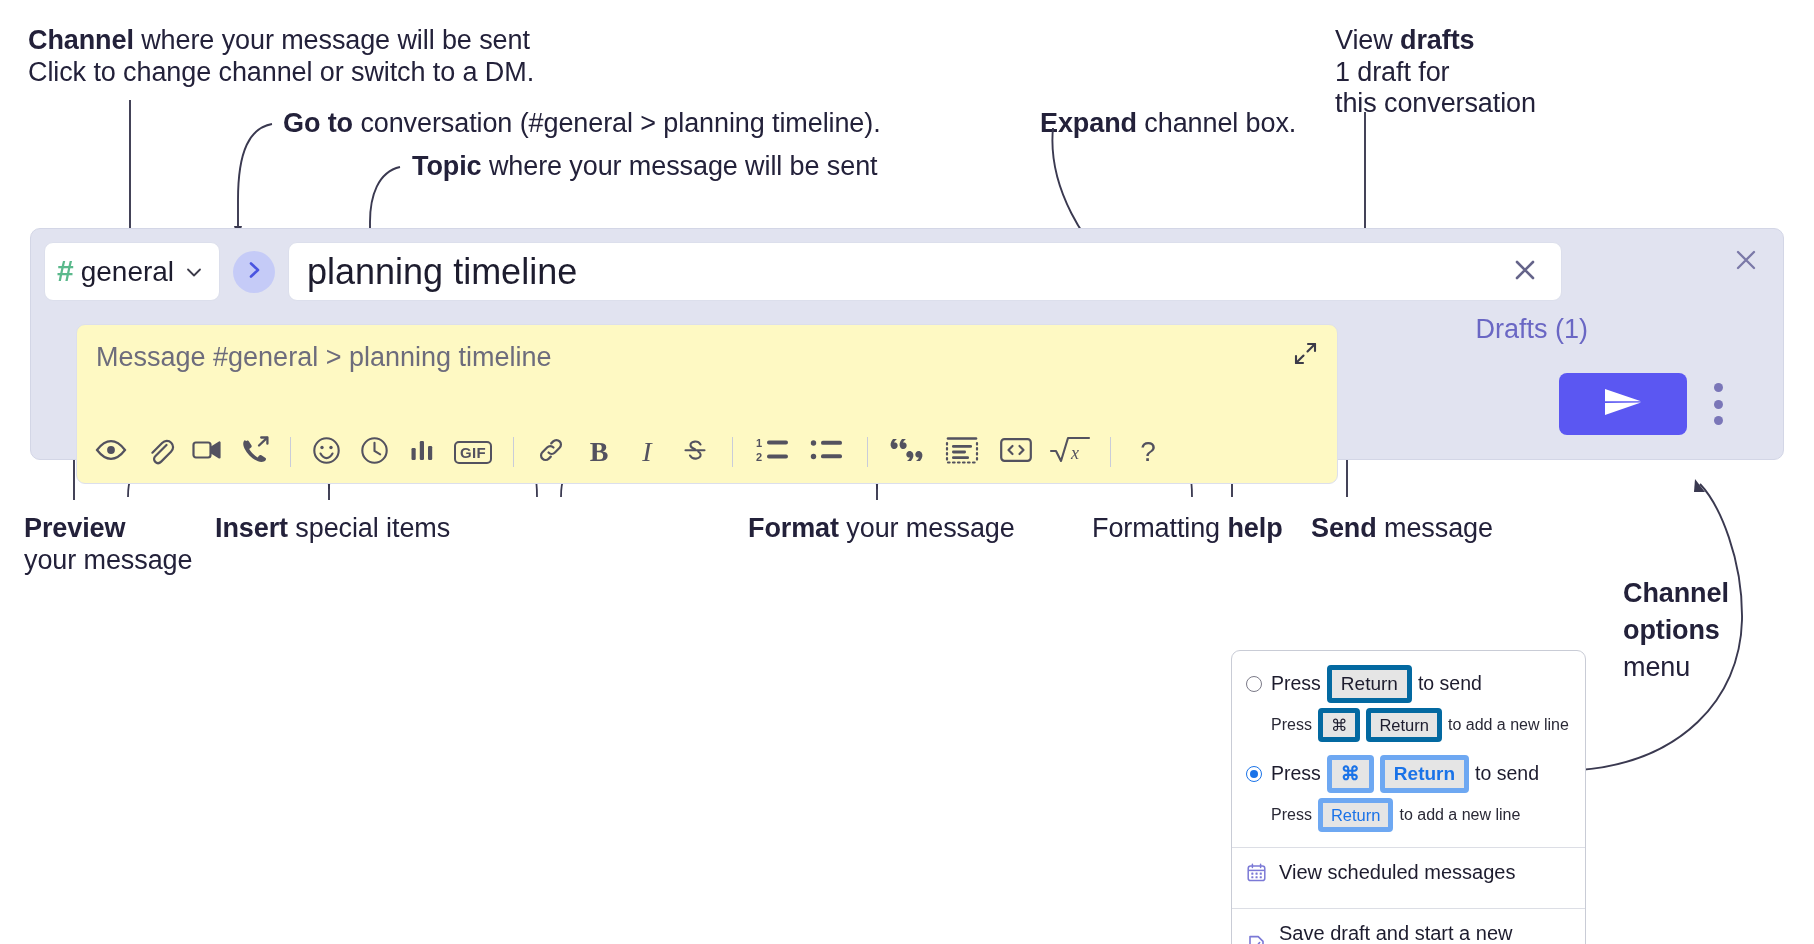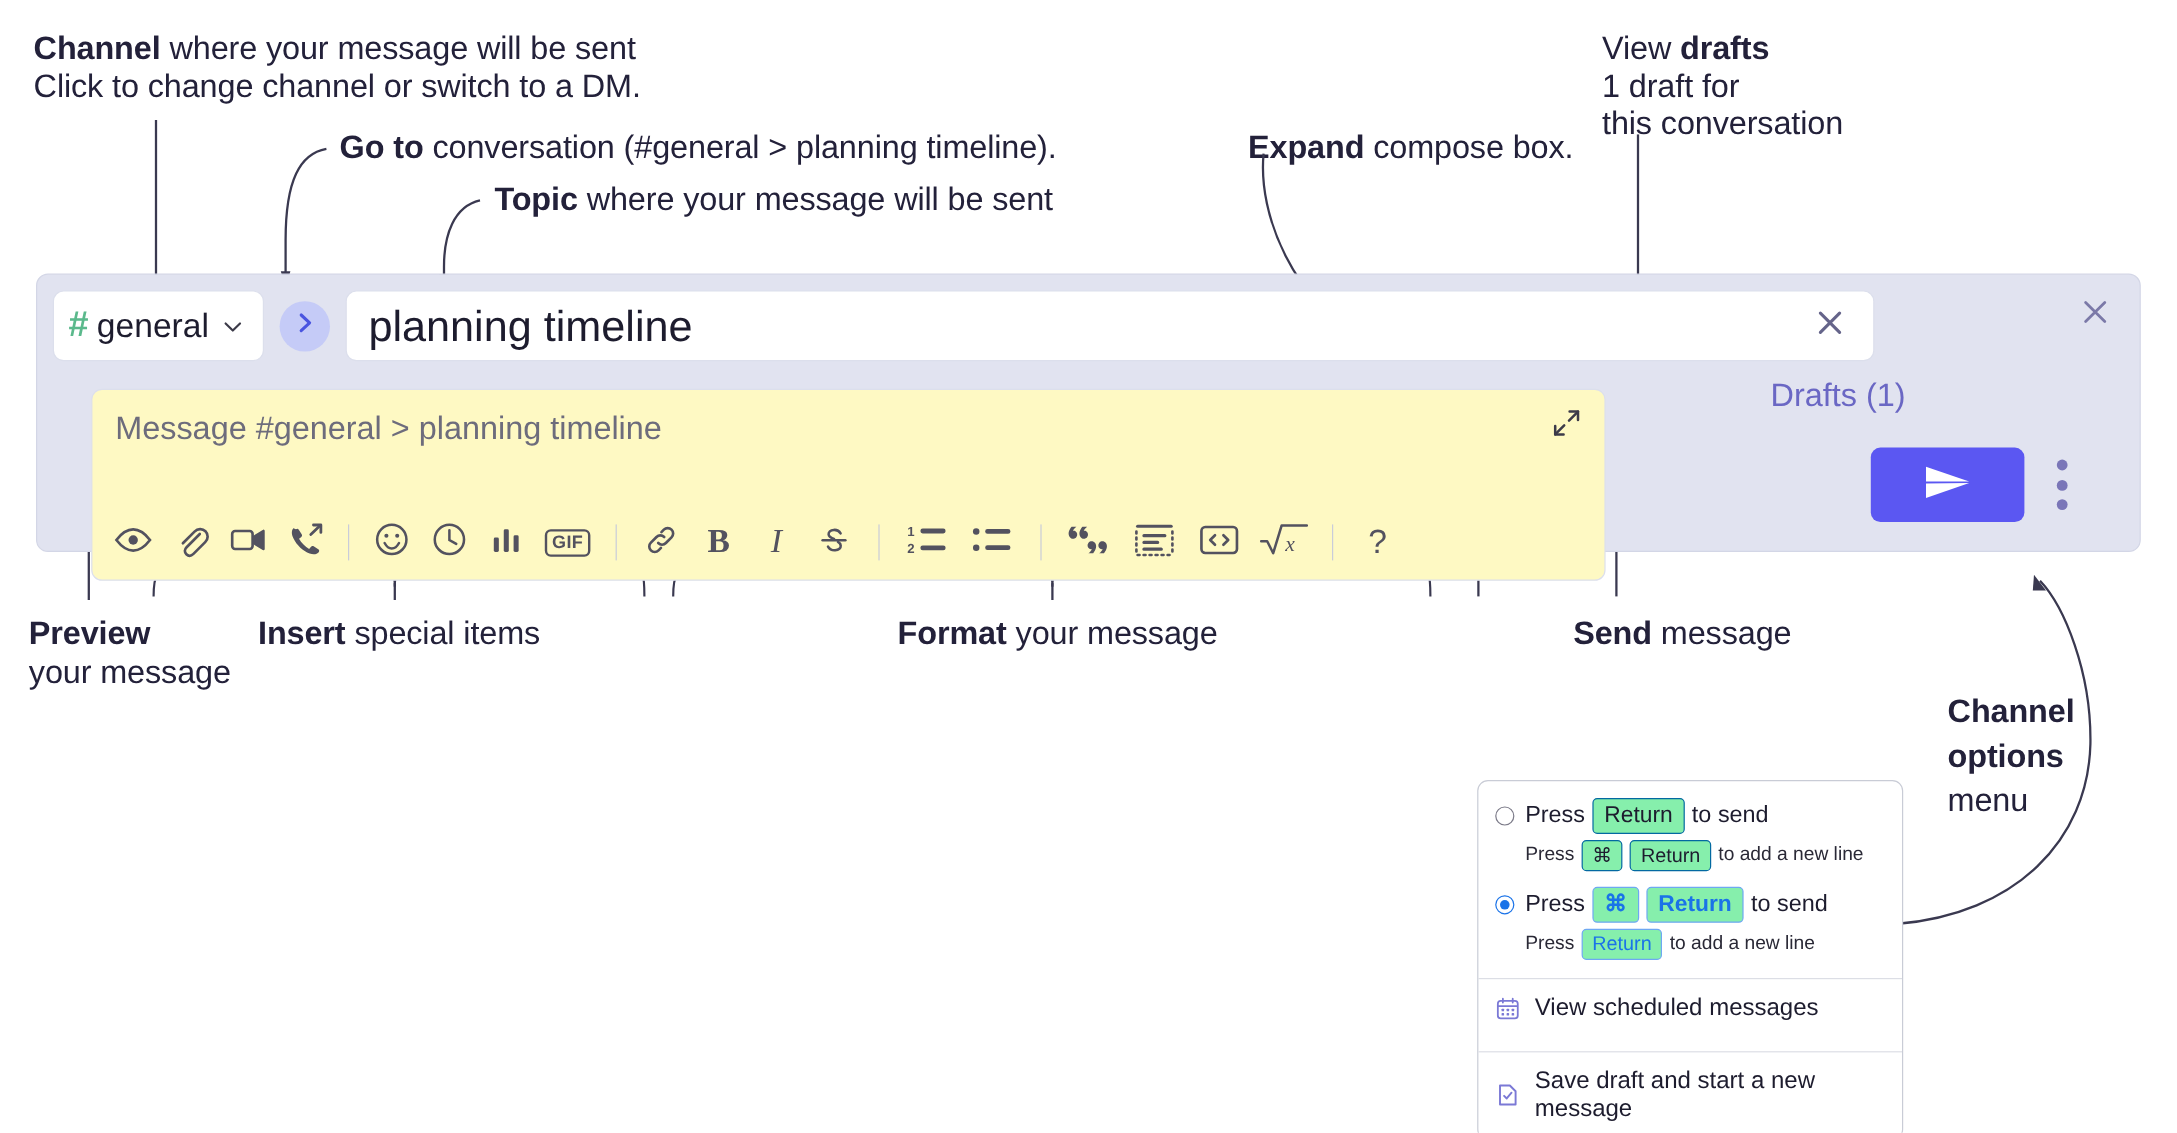--- a/index.html
+++ b/index.html
@@ -184,23 +184,23 @@
     display:flex;align-items:center;justify-content:center;
   }
   .radio.on{border-color:#1a73e8;}
   .radio.on::after{content:"";width:8px;height:8px;border-radius:50%;background:#1a73e8;display:block;}
   .radio-label{display:flex;align-items:center;gap:6px;font-size:19.5px;}
   .sub-row{
     display:flex;align-items:center;gap:6px;
     padding:5px 0 0 39px;font-size:16px;color:#2a2936;
   }
   .kbd{
-    border:1px solid #0369a1;border-radius:4px;
+    border:5px solid #0369a1;border-radius:4px;
     padding:1px 8px;font-size:16.5px;line-height:1.35;
-    color:#1d1c2e;background:#86efac;white-space:nowrap;
+    color:#1d1c2e;background:#e5e5e5;white-space:nowrap;
   }
   .kbd.big{font-size:19px;padding:1px 9px;}
   .kbd.blue{border-color:#6ea8f2;color:#1a73e8;font-weight:700;}
   .kbd.blue.plain{font-weight:400;color:#1a73e8;}
   .menu-sep{height:1px;background:#dcdee5;margin:11px 0 0 0;}
   .menu-item{
     display:flex;align-items:center;gap:12px;
     padding:9px 14px;font-size:20px;cursor:pointer;
   }
   .menu-item .mi-ico{width:21px;height:21px;flex:0 0 auto;display:flex;align-items:center;justify-content:center;}
@@ -220,21 +220,21 @@
 
   <div class="ann" style="left:283px;top:105px;">
     <b>Go to</b><span> conversation (#general &gt; planning timeline).</span>
   </div>
 
   <div class="ann" style="left:412px;top:148px;">
     <b>Topic</b><span> where your message will be sent</span>
   </div>
 
   <div class="ann" style="left:1040px;top:105px;">
-    <b>Expand</b><span> compose box.</span>
+    <b>Expand</b><span> channel box.</span>
   </div>
 
   <div class="ann" style="left:1335px;top:22px;">
     <span>View </span><b>drafts</b>
   </div>
   <div class="ann ital" style="left:1335px;top:54px;">
     <span>1 draft for</span>
   </div>
   <div class="ann ital" style="left:1335px;top:85px;">
     <span>this conversation</span>
@@ -248,20 +248,23 @@
   </div>
 
   <div class="ann" style="left:215px;top:510px;">
     <b>Insert</b><span> special items</span>
   </div>
 
   <div class="ann" style="left:748px;top:510px;">
     <b>Format</b><span> your message</span>
   </div>
 
+  <div class="ann" style="left:1092px;top:510px;">
+    <span>Formatting </span><b>help</b>
+  </div>
 
   <div class="ann" style="left:1311px;top:510px;">
     <b>Send</b><span> message</span>
   </div>
 
   <div class="ann" style="left:1623px;top:575px;line-height:37px;">
     <b>Channel</b><br>
     <b>options</b><br>
     <span>menu</span>
   </div>

